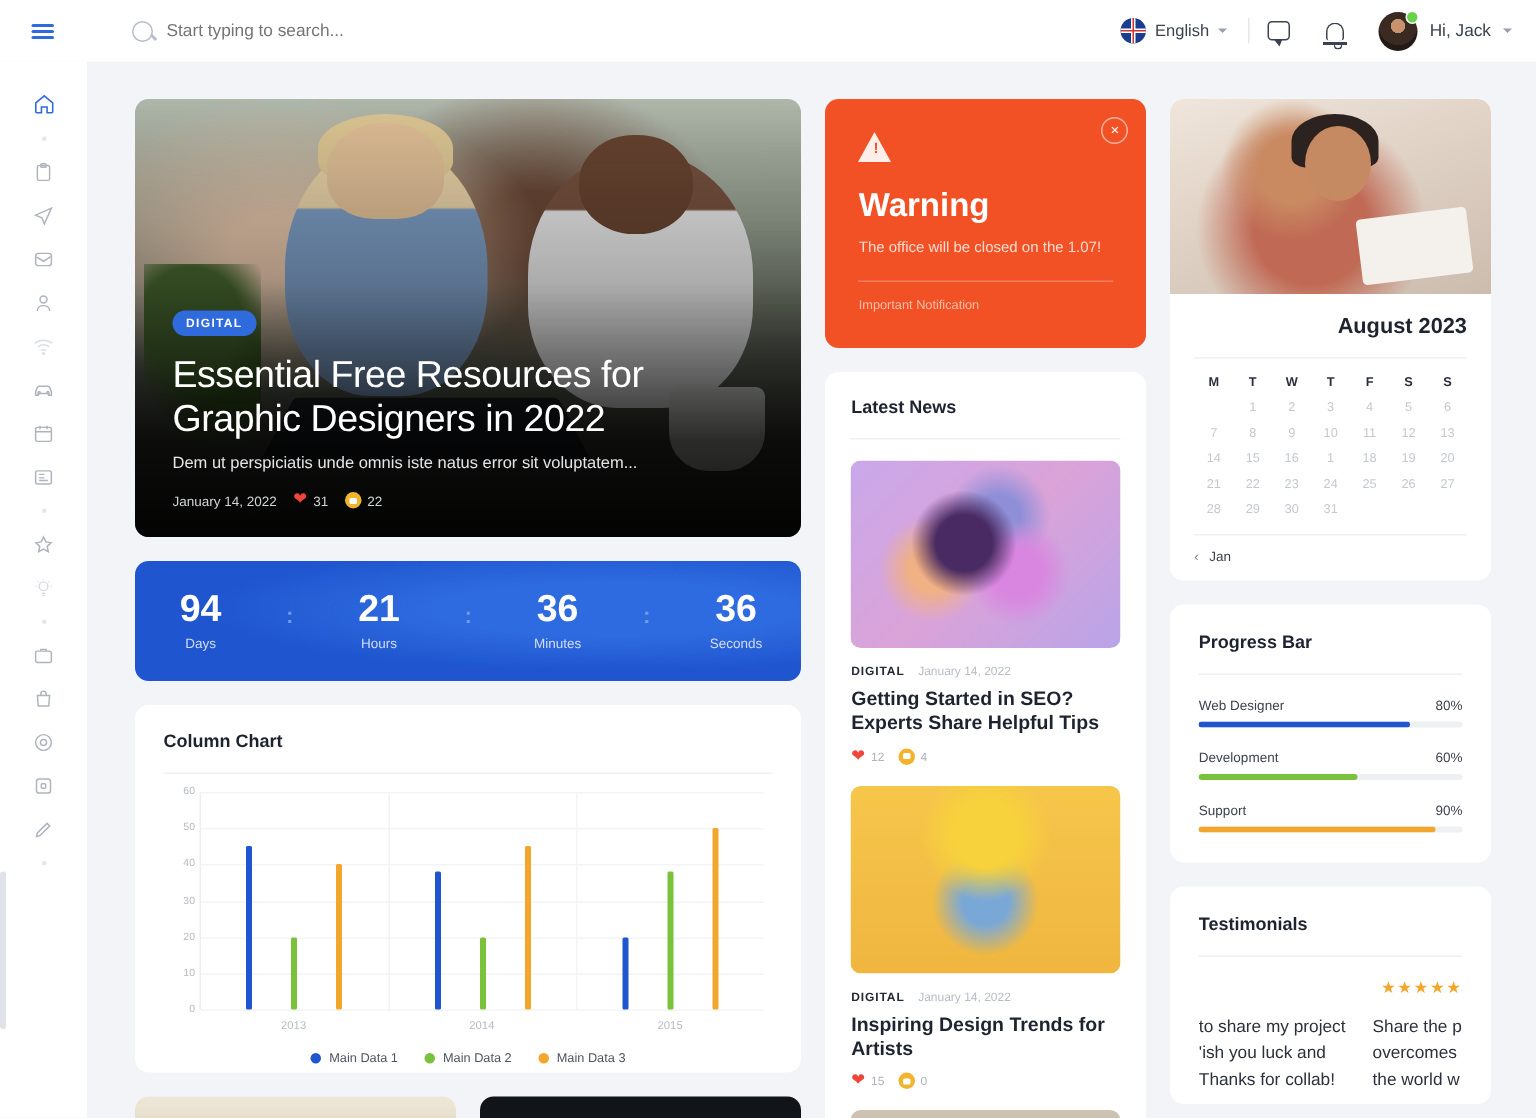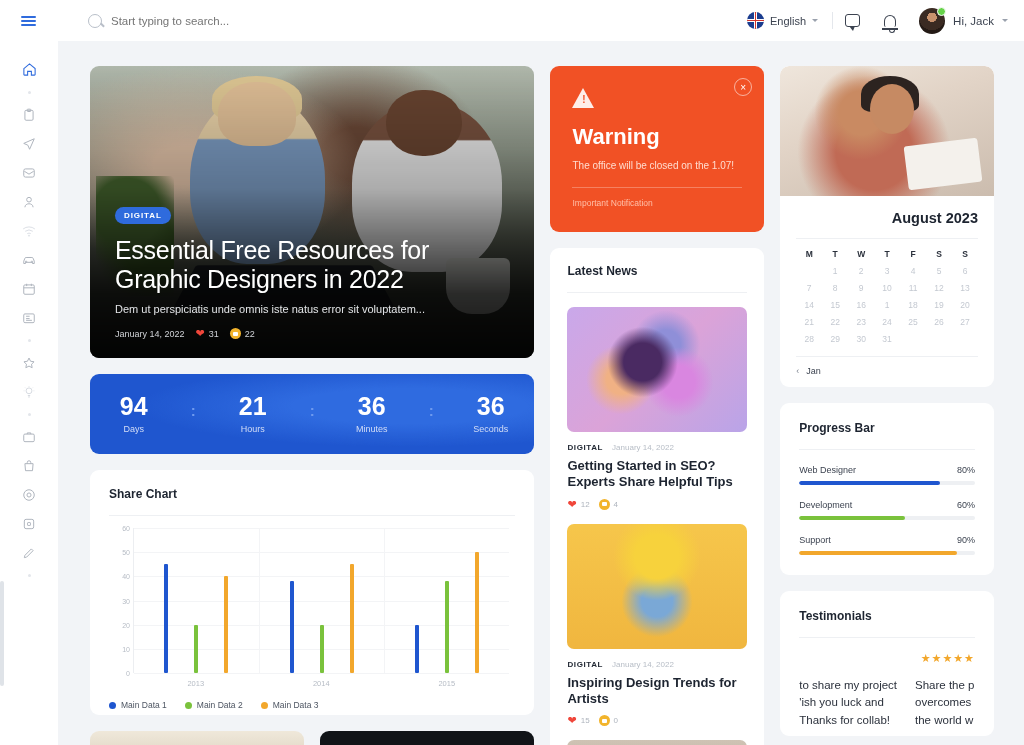--- a/index.html
+++ b/index.html
@@ -115,21 +115,21 @@
   .chart-area { position:relative; height:145px; margin-top:12px; margin-left:24px; margin-right:6px; border-left:1px solid #eceef1; }
   .y-axis { position:absolute; left:-24px; top:0; height:145px; width:22px; }
   .y-tick { position:absolute; right:2px; font-size:7px; color:#b6bcc5; transform: translateY(-50%); }
   .gridline { position:absolute; left:0; right:0; height:1px; background:#f3f4f6; }
   .plot { position:absolute; left:0; right:0; top:0; bottom:0; display:flex; }
   .group { flex:1; display:flex; align-items:flex-end; justify-content:center; gap:26px; border-right:1px solid #f3f4f6; position:relative;}
   .group:last-child { border-right:none; }
   .bar { width:4px; border-radius:1px; }
   .x-axis { display:flex; margin-left:24px; margin-right:6px; margin-top:6px; }
   .x-lbl { flex:1; text-align:center; font-size:7.5px; color:#b6bcc5; }
-  .legend { display:flex; gap:18px; margin-top:12px; }
+  .legend { display:flex; gap:18px; justify-content:center; margin-top:12px; }
   .lg { display:flex; align-items:center; gap:5px; font-size:8.5px; color:#4d5562; }
   .lg b { width:7px;height:7px;border-radius:50%; display:block; }
 
   
   .warn { position:relative; height:166px; border-radius:9px; padding:22px 22px 0; background:#f15125; overflow:hidden; }
   .warn-close { position:absolute; top:12px; right:12px; width:18px;height:18px;border-radius:50%;border:1px solid rgba(255,255,255,.55);
      display:flex;align-items:center;justify-content:center; color:#fff; font-size:10px; cursor:pointer;}
   .warn-ic { width:23px; height:21px; position:relative; margin-bottom:15px;}
   .warn-ic:before { content:""; position:absolute; inset:0; border-left:11.5px solid transparent; border-right:11.5px solid transparent; border-bottom:20px solid rgba(255,255,255,.9); width:0;height:0;}
   .warn-ic:after { content:"!"; position:absolute; left:0; right:0; top:6px; text-align:center; color:#f15125; font-size:10px; font-weight:bold; z-index:2;}
@@ -399,21 +399,21 @@
           <div class="cd-lbl">Minutes</div>
         </div>
         <span class="cd-colon">:</span>
         <div class="cd-seg">
           <div class="cd-num">36</div>
           <div class="cd-lbl">Seconds</div>
         </div>
       </div>
 
       <div class="card chart-card">
-        <div class="card-title">Share Chart</div>
+        <div class="card-title">Column Chart</div>
         <div class="card-rule"></div>
         <div class="chart-area">
           <div class="y-axis" id="yaxis">
               <div class="y-tick" style="top: 0px;">60</div>
               <div class="y-tick" style="top: 24.1667px;">50</div>
               <div class="y-tick" style="top: 48.3333px;">40</div>
               <div class="y-tick" style="top: 72.5px;">30</div>
               <div class="y-tick" style="top: 96.6667px;">20</div>
               <div class="y-tick" style="top: 120.833px;">10</div>
               <div class="y-tick" style="top: 145px;">0</div>

